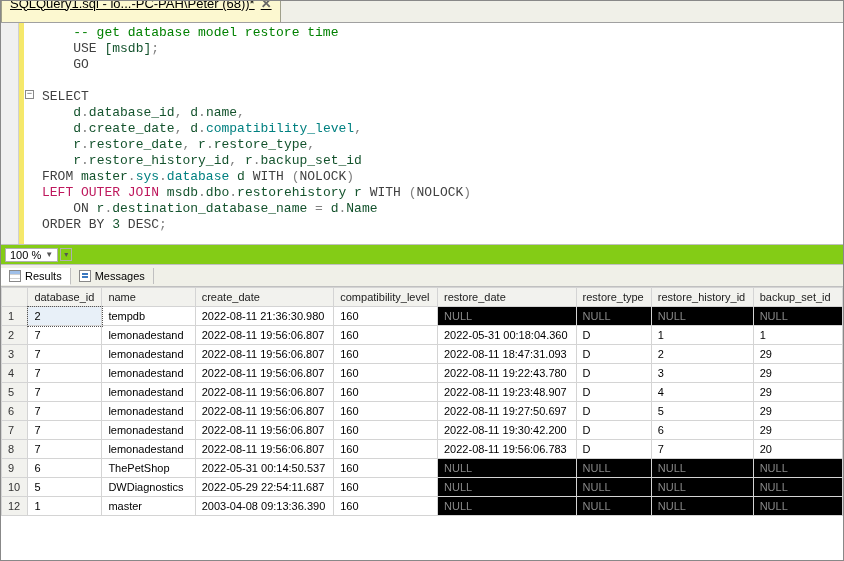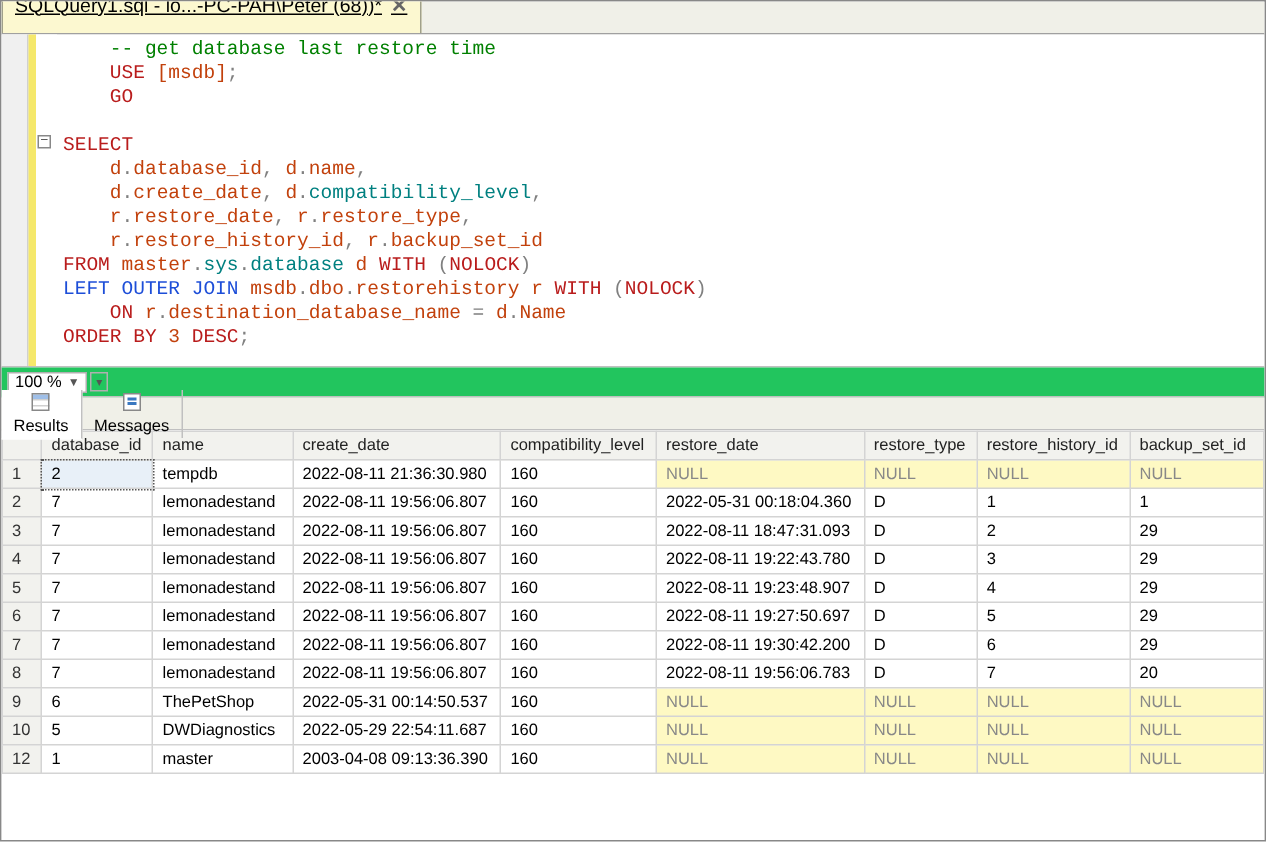--- a/index.html
+++ b/index.html
@@ -73,28 +73,28 @@
     color: #555;
   }
   .fold-col .m1 { top: 67px; }
   .code {
     padding: 2px 4px;
     line-height: 16px;
     white-space: pre;
     font-size: 13px;
   }
   .c-comment { color: #008000; }
-  .c-keyword { color: #b91c1c; }
+  .c-keyword { color: #404040; }
   .c-gray    { color: #808080; }
   .c-sys     { color: #008080; }
-  .c-outer   { color: #1d4ed8; }
-  .c-text    { color: #c2410c; }
+  .c-outer   { color: #be185d; }
+  .c-text    { color: #14532d; }
   .zoom-bar {
     height: 20px;
-    background: #22c55e;
+    background: #84cc16;
     border-bottom: 1px solid #c0c0c0;
     display: flex;
     align-items: center;
     padding: 0 4px;
     font-family: 'Segoe UI', Tahoma, sans-serif;
     font-size: 11px;
     gap: 2px;
   }
   .zoom-bar .dd {
     border: 1px solid #b0b0b0;
@@ -114,21 +114,20 @@
     font-family: 'Segoe UI', Tahoma, sans-serif;
     font-size: 11px;
   }
   .tabs2 .t {
     padding: 2px 8px;
     display: flex;
     align-items: center;
     gap: 4px;
     border-right: 1px solid #c0c0c0;
     cursor: pointer;
-    flex-direction: column;
   }
   .tabs2 .t.active { background: #fff; border-bottom: 1px solid #fff; margin-bottom: -1px; }
   .t-icon {
     width: 12px; height: 12px;
     display: inline-block;
   }
   .icon-grid {
     background:
       linear-gradient(#9fbfe8,#9fbfe8) 0 0/12px 3px no-repeat,
       linear-gradient(#d0d0d0,#d0d0d0) 0 3px/12px 1px no-repeat,
@@ -173,21 +172,21 @@
   table.grid th.rownum {
     width: 26px;
     text-align: left;
   }
   table.grid td.rownum {
     background: #f2f2ee;
     color: #333;
     width: 26px;
   }
   table.grid td.null {
-    background: #fef9c3;
+    background: #000000;
     color: #888;
   }
   table.grid tr:first-child td.sel {
     background: #e8f0f8;
     outline: 1px dotted #555;
   }
   .col-dbid { width: 72px; }
   .col-name { width: 92px; }
   .col-cdate { width: 134px; }
   .col-compat { width: 102px; }
@@ -205,21 +204,21 @@
     <span class="close">✕</span>
   </div>
 </div>
 
 <div class="editor">
   <div class="gutter"></div>
   <div class="change-bar"></div>
   <div class="fold-col">
     <div class="minus m1">−</div>
   </div>
-  <div class="code"><span class="c-comment">    -- get database last restore time</span>
+  <div class="code"><span class="c-comment">    -- get database model restore time</span>
 <span class="c-keyword">    USE </span><span class="c-text">[msdb]</span><span class="c-gray">;</span>
 <span class="c-keyword">    GO</span>
 <span></span>
 <span class="c-keyword">SELECT</span>
 <span class="c-text">    d</span><span class="c-gray">.</span><span class="c-text">database_id</span><span class="c-gray">,</span><span class="c-text"> d</span><span class="c-gray">.</span><span class="c-text">name</span><span class="c-gray">,</span>
 <span class="c-text">    d</span><span class="c-gray">.</span><span class="c-text">create_date</span><span class="c-gray">,</span><span class="c-text"> d</span><span class="c-gray">.</span><span class="c-sys">compatibility_level</span><span class="c-gray">,</span>
 <span class="c-text">    r</span><span class="c-gray">.</span><span class="c-text">restore_date</span><span class="c-gray">,</span><span class="c-text"> r</span><span class="c-gray">.</span><span class="c-text">restore_type</span><span class="c-gray">,</span>
 <span class="c-text">    r</span><span class="c-gray">.</span><span class="c-text">restore_history_id</span><span class="c-gray">,</span><span class="c-text"> r</span><span class="c-gray">.</span><span class="c-text">backup_set_id</span>
 <span class="c-keyword">FROM </span><span class="c-text">master</span><span class="c-gray">.</span><span class="c-sys">sys</span><span class="c-gray">.</span><span class="c-sys">database</span><span class="c-text"> d </span><span class="c-keyword">WITH </span><span class="c-gray">(</span><span class="c-keyword">NOLOCK</span><span class="c-gray">)</span>
 <span class="c-outer">LEFT OUTER JOIN </span><span class="c-text">msdb</span><span class="c-gray">.</span><span class="c-text">dbo</span><span class="c-gray">.</span><span class="c-text">restorehistory r </span><span class="c-keyword">WITH </span><span class="c-gray">(</span><span class="c-keyword">NOLOCK</span><span class="c-gray">)</span>

